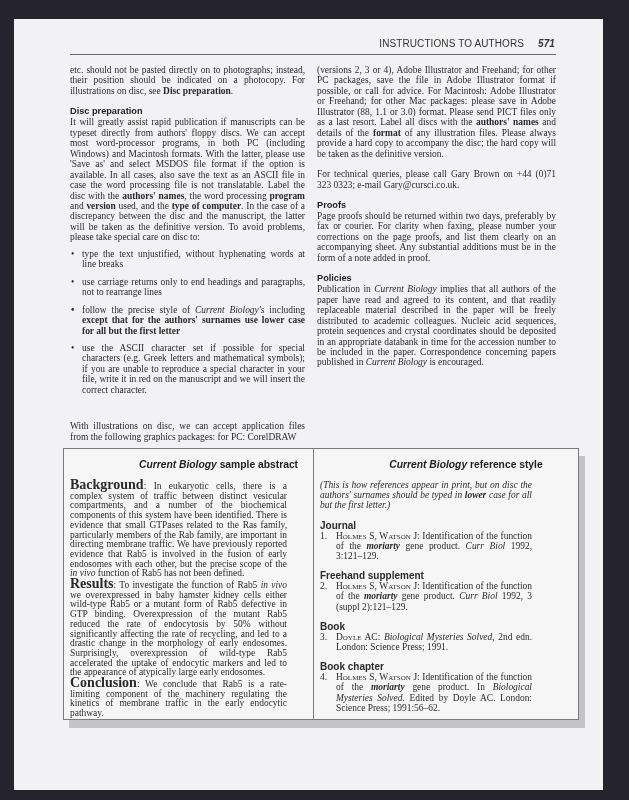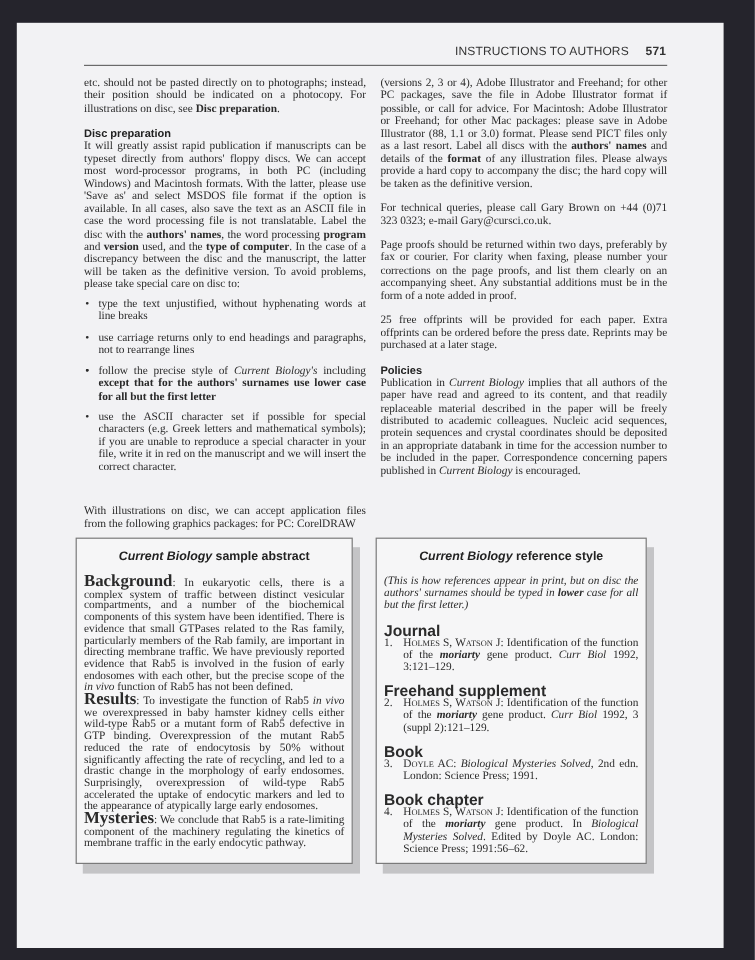--- a/index.html
+++ b/index.html
@@ -8,52 +8,53 @@
     font-family:"Liberation Serif","DejaVu Serif",serif; color:#2a2a2a;
   }
   .page {
     position:absolute; left:14px; top:19px; width:589px; height:771px;
     background:#f2f2f4;
   }
   .header {
     position:absolute; left:56px; top:19px; width:485px; text-align:right;
     font-family:"Liberation Sans","DejaVu Sans",sans-serif; font-size:10px; color:#333; letter-spacing:0.1px;
   }
-  .header .pnum { font-weight:bold; margin-left:14px; margin-right:0px; }
+  .header .pnum { font-weight:bold; margin-left:14px; margin-right:0px;font-style:italic; }
   .rule { position:absolute; left:56px; top:35px; width:486px; height:1.4px; background:#6a6a6a; }
 
   .col { position:absolute; top:46px; font-size:9.45px; line-height:10.45px; text-align:justify; }
   .col.left { left:56px; width:235px; }
   .col.right { left:303px; width:239px; }
   .col p { margin:0 0 10px 0; }
   .col h3 {
     margin:0; font-family:"Liberation Sans","DejaVu Sans",sans-serif; font-size:9.2px; font-weight:bold; line-height:11px; color:#222;
   }
   b.em { font-family:"Liberation Serif",serif; font-weight:bold; }
   ul.bullets { list-style:none; margin:2px 0 10px 0; padding:0; }
   ul.bullets li { position:relative; padding-left:12px; margin-bottom:7px; text-align:justify; }
   ul.bullets li .dot { position:absolute; left:1px; top:0; }
   .it { font-style:italic; }
 
   .box {
     position:absolute; background:#f6f6f7; border:1px solid #7a7a7a;
     box-shadow:6px 8px 0 #c4c4c6;
+    padding-left:40px;
   }
   .box.abstract { left:49px; top:429px; width:229px; height:270px; }
   .box.refs { left:299px; top:429px; width:224px; height:270px; }
   .box .boxtitle {
     font-family:"Liberation Sans","DejaVu Sans",sans-serif; font-size:10.3px; font-weight:bold; text-align:center;
     margin-top:10px; color:#222;
   }
   .box .boxtitle .it { font-style:italic; }
   .abstract .body { position:absolute; left:6px; top:31px; width:217px; font-size:9.45px; line-height:9.7px; text-align:justify; }
   .abstract .lbl { font-weight:bold; font-family:"Liberation Serif",serif; font-size:14px; }
   .refs .body { position:absolute; left:6px; top:31px; width:212px; font-size:9.45px; line-height:10.2px; text-align:justify; }
   .refs .intro { font-style:italic; margin-bottom:9px; }
-  .refs h4 { margin:0; font-family:"Liberation Sans","DejaVu Sans",sans-serif; font-size:13px; font-weight:bold; line-height:11px; }
+  .refs h4 { margin:0; font-family:"Liberation Sans","DejaVu Sans",sans-serif; font-size:10px; font-weight:bold; line-height:11px; }
   .ref { position:relative; padding-left:16px; margin-bottom:9px; }
   .ref .num { position:absolute; left:0; top:0; }
   .sc { font-variant:small-caps; }
   .bi { font-weight:bold; font-style:italic; }
 </style>
 </head>
 <body>
 
 <div class="page">
 
@@ -77,34 +78,34 @@
     </ul>
 
     <p style="margin-top:26px;">With illustrations on disc, we can accept application files from the following graphics packages: for PC: CorelDRAW</p>
   </div>
 
   <div class="col right">
     <p><span>(versions 2, 3 or 4), Adobe Illustrator and Freehand; for other PC packages, save the file in Adobe Illustrator format if possible, or call for advice. For Macintosh: Adobe Illustrator or Freehand; for other Mac packages: please save in Adobe Illustrator (88, 1.1 or 3.0) format. Please send PICT files only as a last resort. Label all discs with the </span><b class="em">authors' names</b><span> and details of the </span><b class="em">format</b><span> of any illustration files. Please always provide a hard copy to accompany the disc; the hard copy will be taken as the definitive version.</span></p>
 
     <p>For technical queries, please call Gary Brown on +44 (0)71 323 0323; e-mail Gary@cursci.co.uk.</p>
 
+    <h3>Proofs</h3>
     <p>Page proofs should be returned within two days, preferably by fax or courier. For clarity when faxing, please number your corrections on the page proofs, and list them clearly on an accompanying sheet. Any substantial additions must be in the form of a note added in proof.</p>
 
-    <p>25 free offprints will be provided for each paper. Extra offprints can be ordered before the press date. Reprints may be purchased at a later stage.</p>
 
     <h3>Policies</h3>
     <p><span>Publication in </span><span class="it">Current Biology</span><span> implies that all authors of the paper have read and agreed to its content, and that readily replaceable material described in the paper will be freely distributed to academic colleagues. Nucleic acid sequences, protein sequences and crystal coordinates should be deposited in an appropriate databank in time for the accession number to be included in the paper. Correspondence concerning papers published in </span><span class="it">Current Biology</span><span> is encouraged.</span></p>
   </div>
 
   <div class="box abstract">
     <div class="boxtitle"><span class="it">Current Biology</span><span> sample abstract</span></div>
     <div class="body">
       <span class="lbl">Background</span><span>:  In eukaryotic cells, there is a complex system of traffic between distinct vesicular compartments, and a number of the biochemical components of this system have been identified. There is evidence that small GTPases related to the Ras family, particularly members of the Rab family, are important in directing membrane traffic. We have previously reported evidence that Rab5 is involved in the fusion of early endosomes with each other, but the precise scope of the </span><span class="it">in vivo</span><span> function of Rab5 has not been defined.</span><br>
       <span class="lbl">Results</span><span>:  To investigate the function of Rab5 </span><span class="it">in vivo</span><span> we overexpressed in baby hamster kidney cells either wild-type Rab5 or a mutant form of Rab5 defective in GTP binding. Overexpression of the mutant Rab5 reduced the rate of endocytosis by 50% without significantly affecting the rate of recycling, and led to a drastic change in the morphology of early endosomes. Surprisingly, overexpression of wild-type Rab5 accelerated the uptake of endocytic markers and led to the appearance of atypically large early endosomes.</span><br>
-      <span class="lbl">Mysteries</span><span>:  We conclude that Rab5 is a rate-limiting component of the machinery regulating the kinetics of membrane traffic in the early endocytic pathway.</span>
+      <span class="lbl">Conclusion</span><span>:  We conclude that Rab5 is a rate-limiting component of the machinery regulating the kinetics of membrane traffic in the early endocytic pathway.</span>
     </div>
   </div>
 
   <div class="box refs">
     <div class="boxtitle"><span class="it">Current Biology</span><span> reference style</span></div>
     <div class="body">
       <div class="intro"><span>(This is how references appear in print, but on disc the authors' surnames should be typed in </span><b>lower</b><span> case for all but the first letter.)</span></div>
 
       <h4>Journal</h4>
       <div class="ref">

